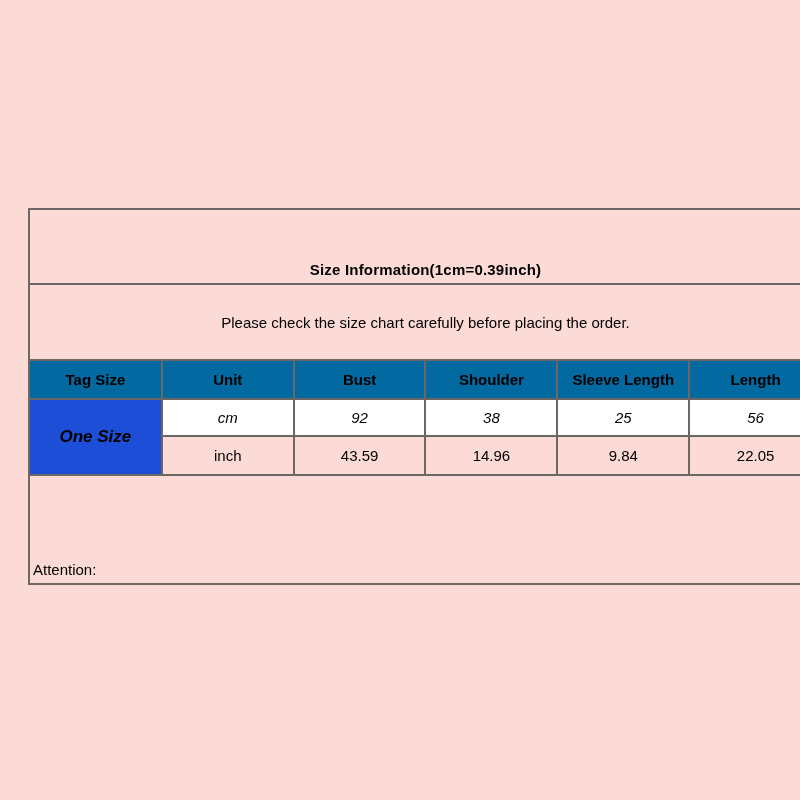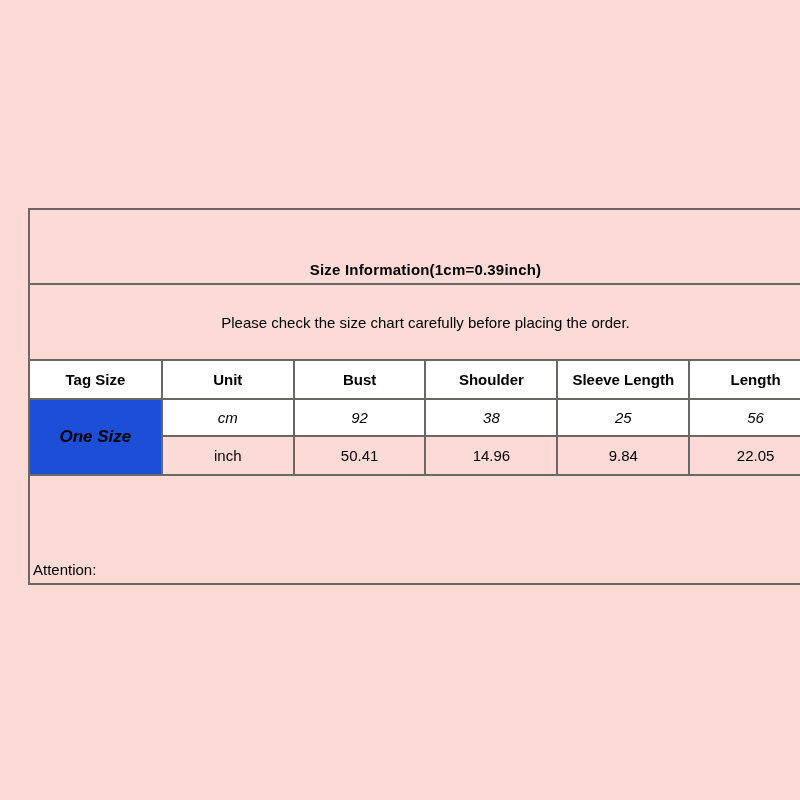--- a/index.html
+++ b/index.html
@@ -49,21 +49,21 @@
   table.size-table {
     width: 100%;
     border-collapse: collapse;
     table-layout: fixed;
     text-align: center;
     font-size: 15px;
   }
   .size-table th, .size-table td {
     border: 2px solid #6b6765;
     padding: 0;
-    background: #ffffff;
+    background: #0369a1;
   }
   .size-table thead th {
     border-top: none;
     height: 37px;
     font-weight: bold;
     font-size: 15px;
   }
   .size-table .row-cm td { height: 35px; background: #ffffff; font-style: italic; }
   .size-table .row-inch td { height: 37px; background: #fcdad6; }
   .size-table .col-first { border-left: none; }
@@ -110,21 +110,21 @@
       <tr class="row-cm">
         <td class="tag-size-cell" rowspan="2">One Size</td>
         <td>cm</td>
         <td>92</td>
         <td>38</td>
         <td>25</td>
         <td class="col-last">56</td>
       </tr>
       <tr class="row-inch">
         <td>inch</td>
-        <td>50.41</td>
+        <td>43.59</td>
         <td>14.96</td>
         <td>9.84</td>
         <td class="col-last">22.05</td>
       </tr>
     </tbody>
   </table>
 
   <div class="attention-row">
     <div>Attention:</div>
   </div>

